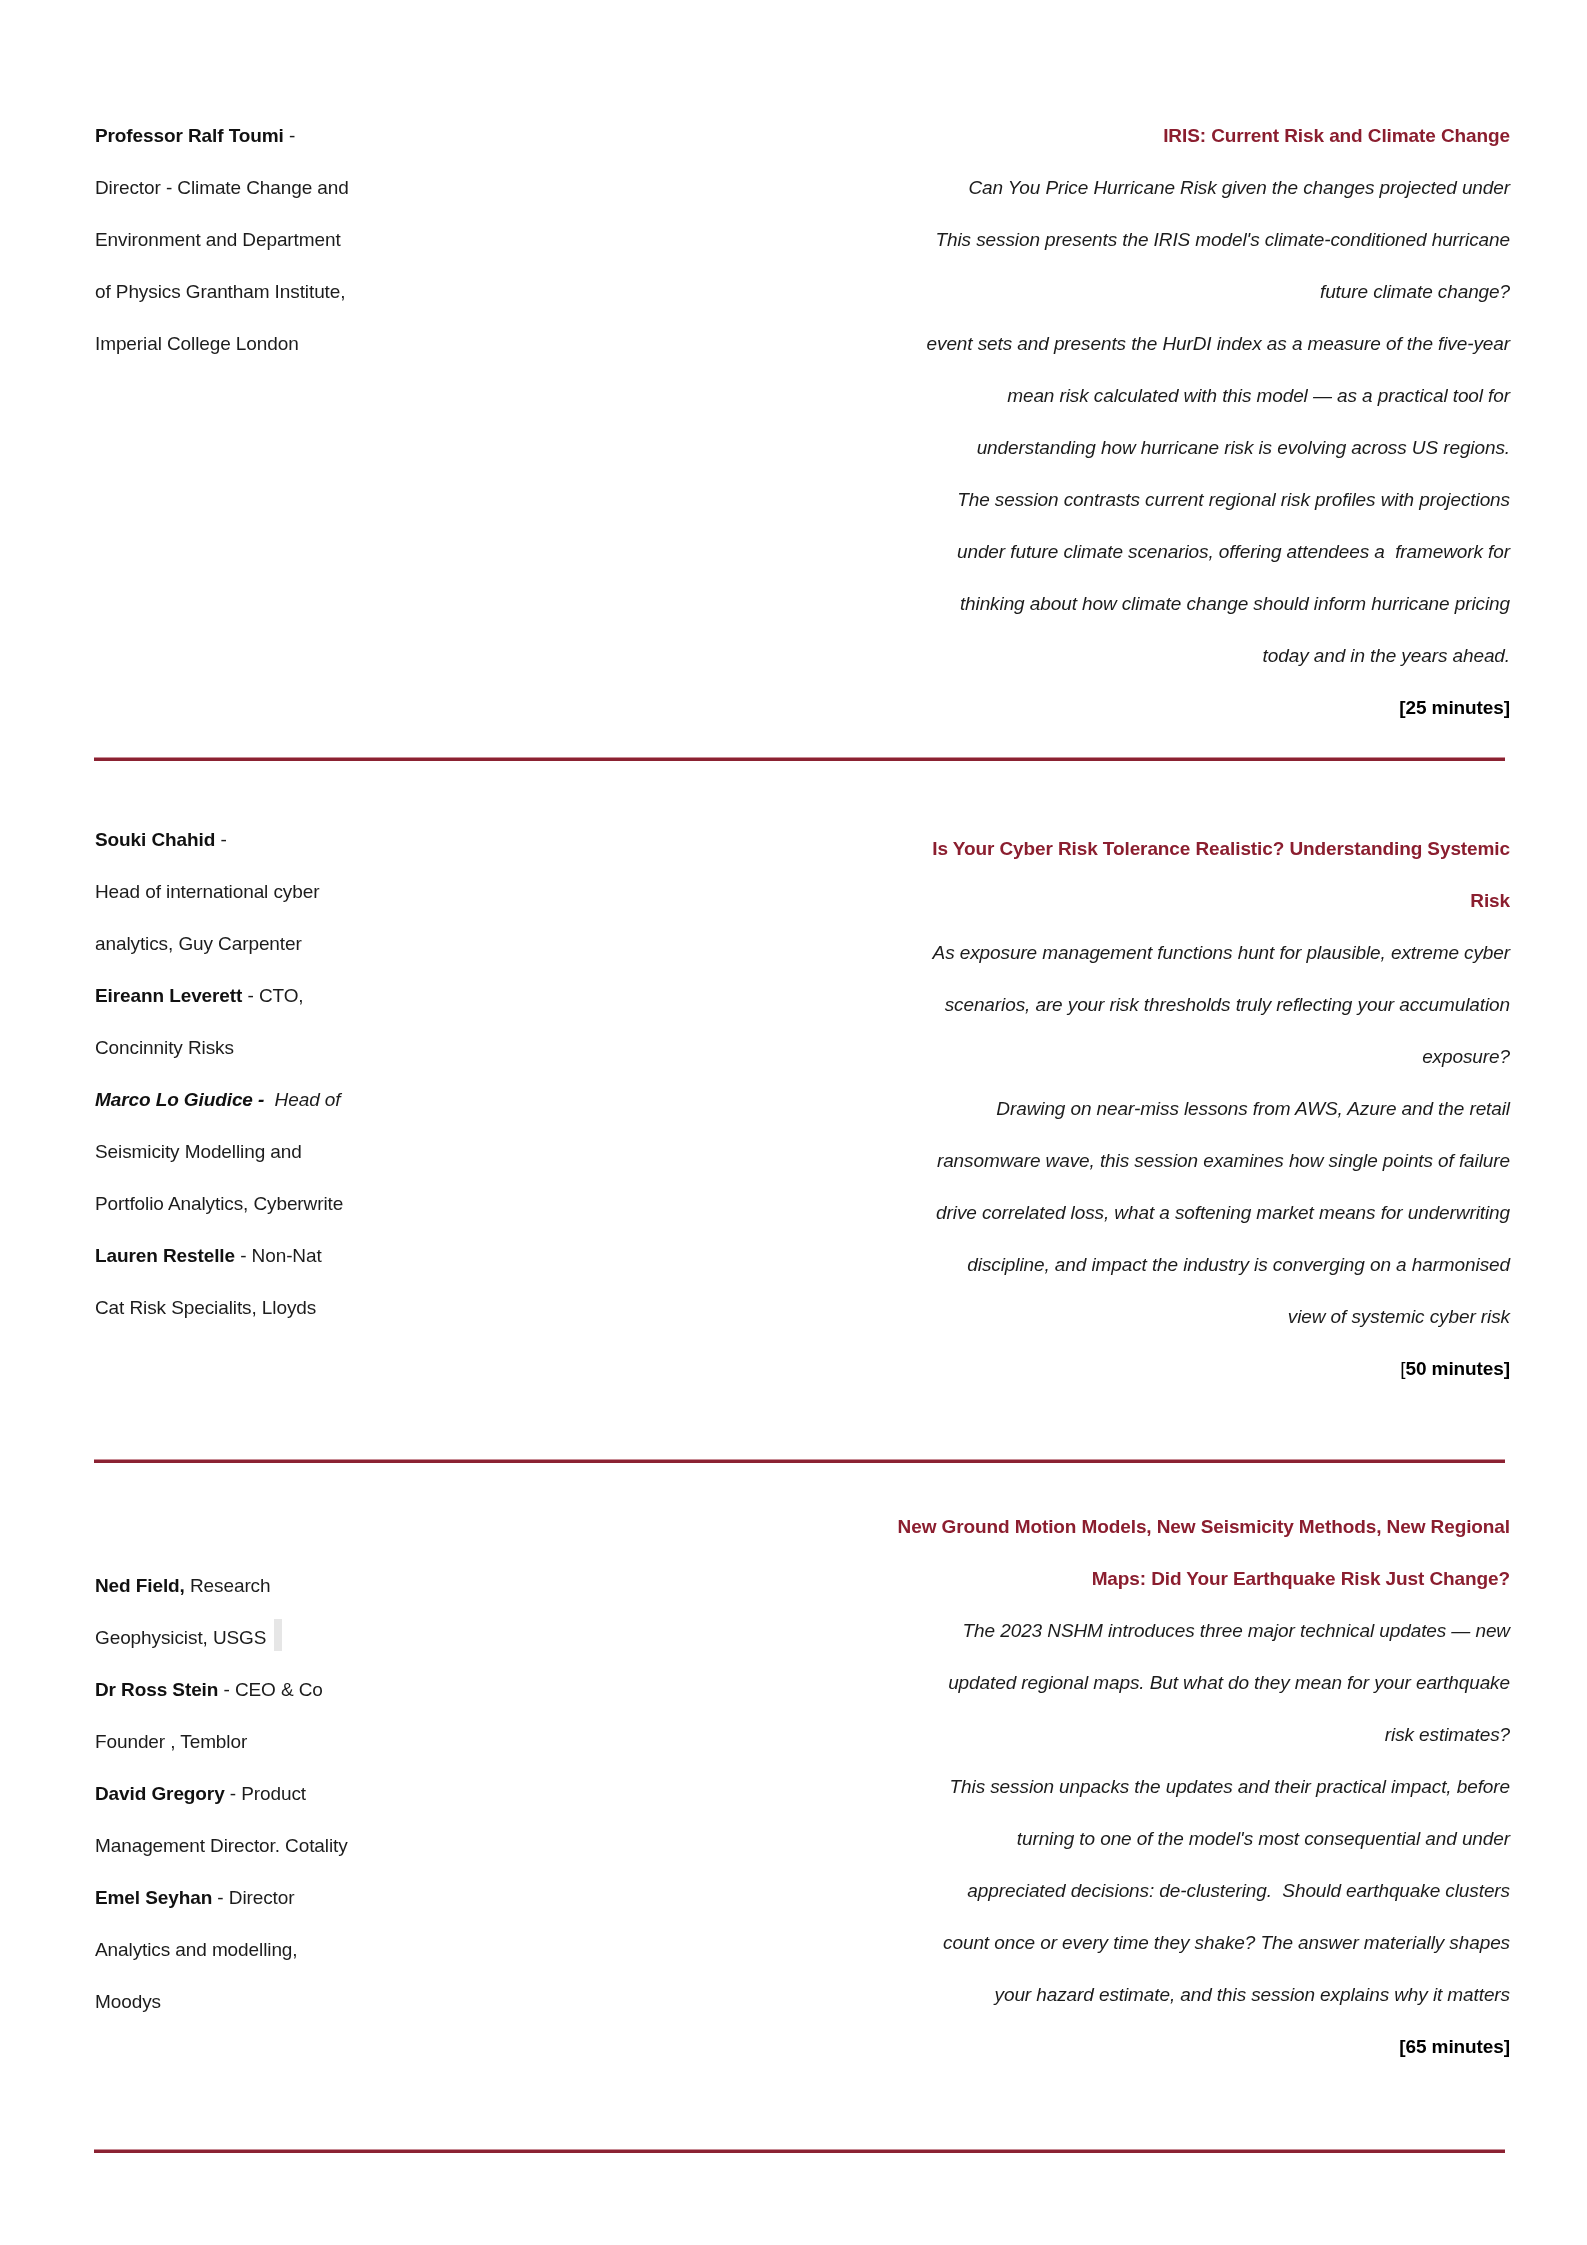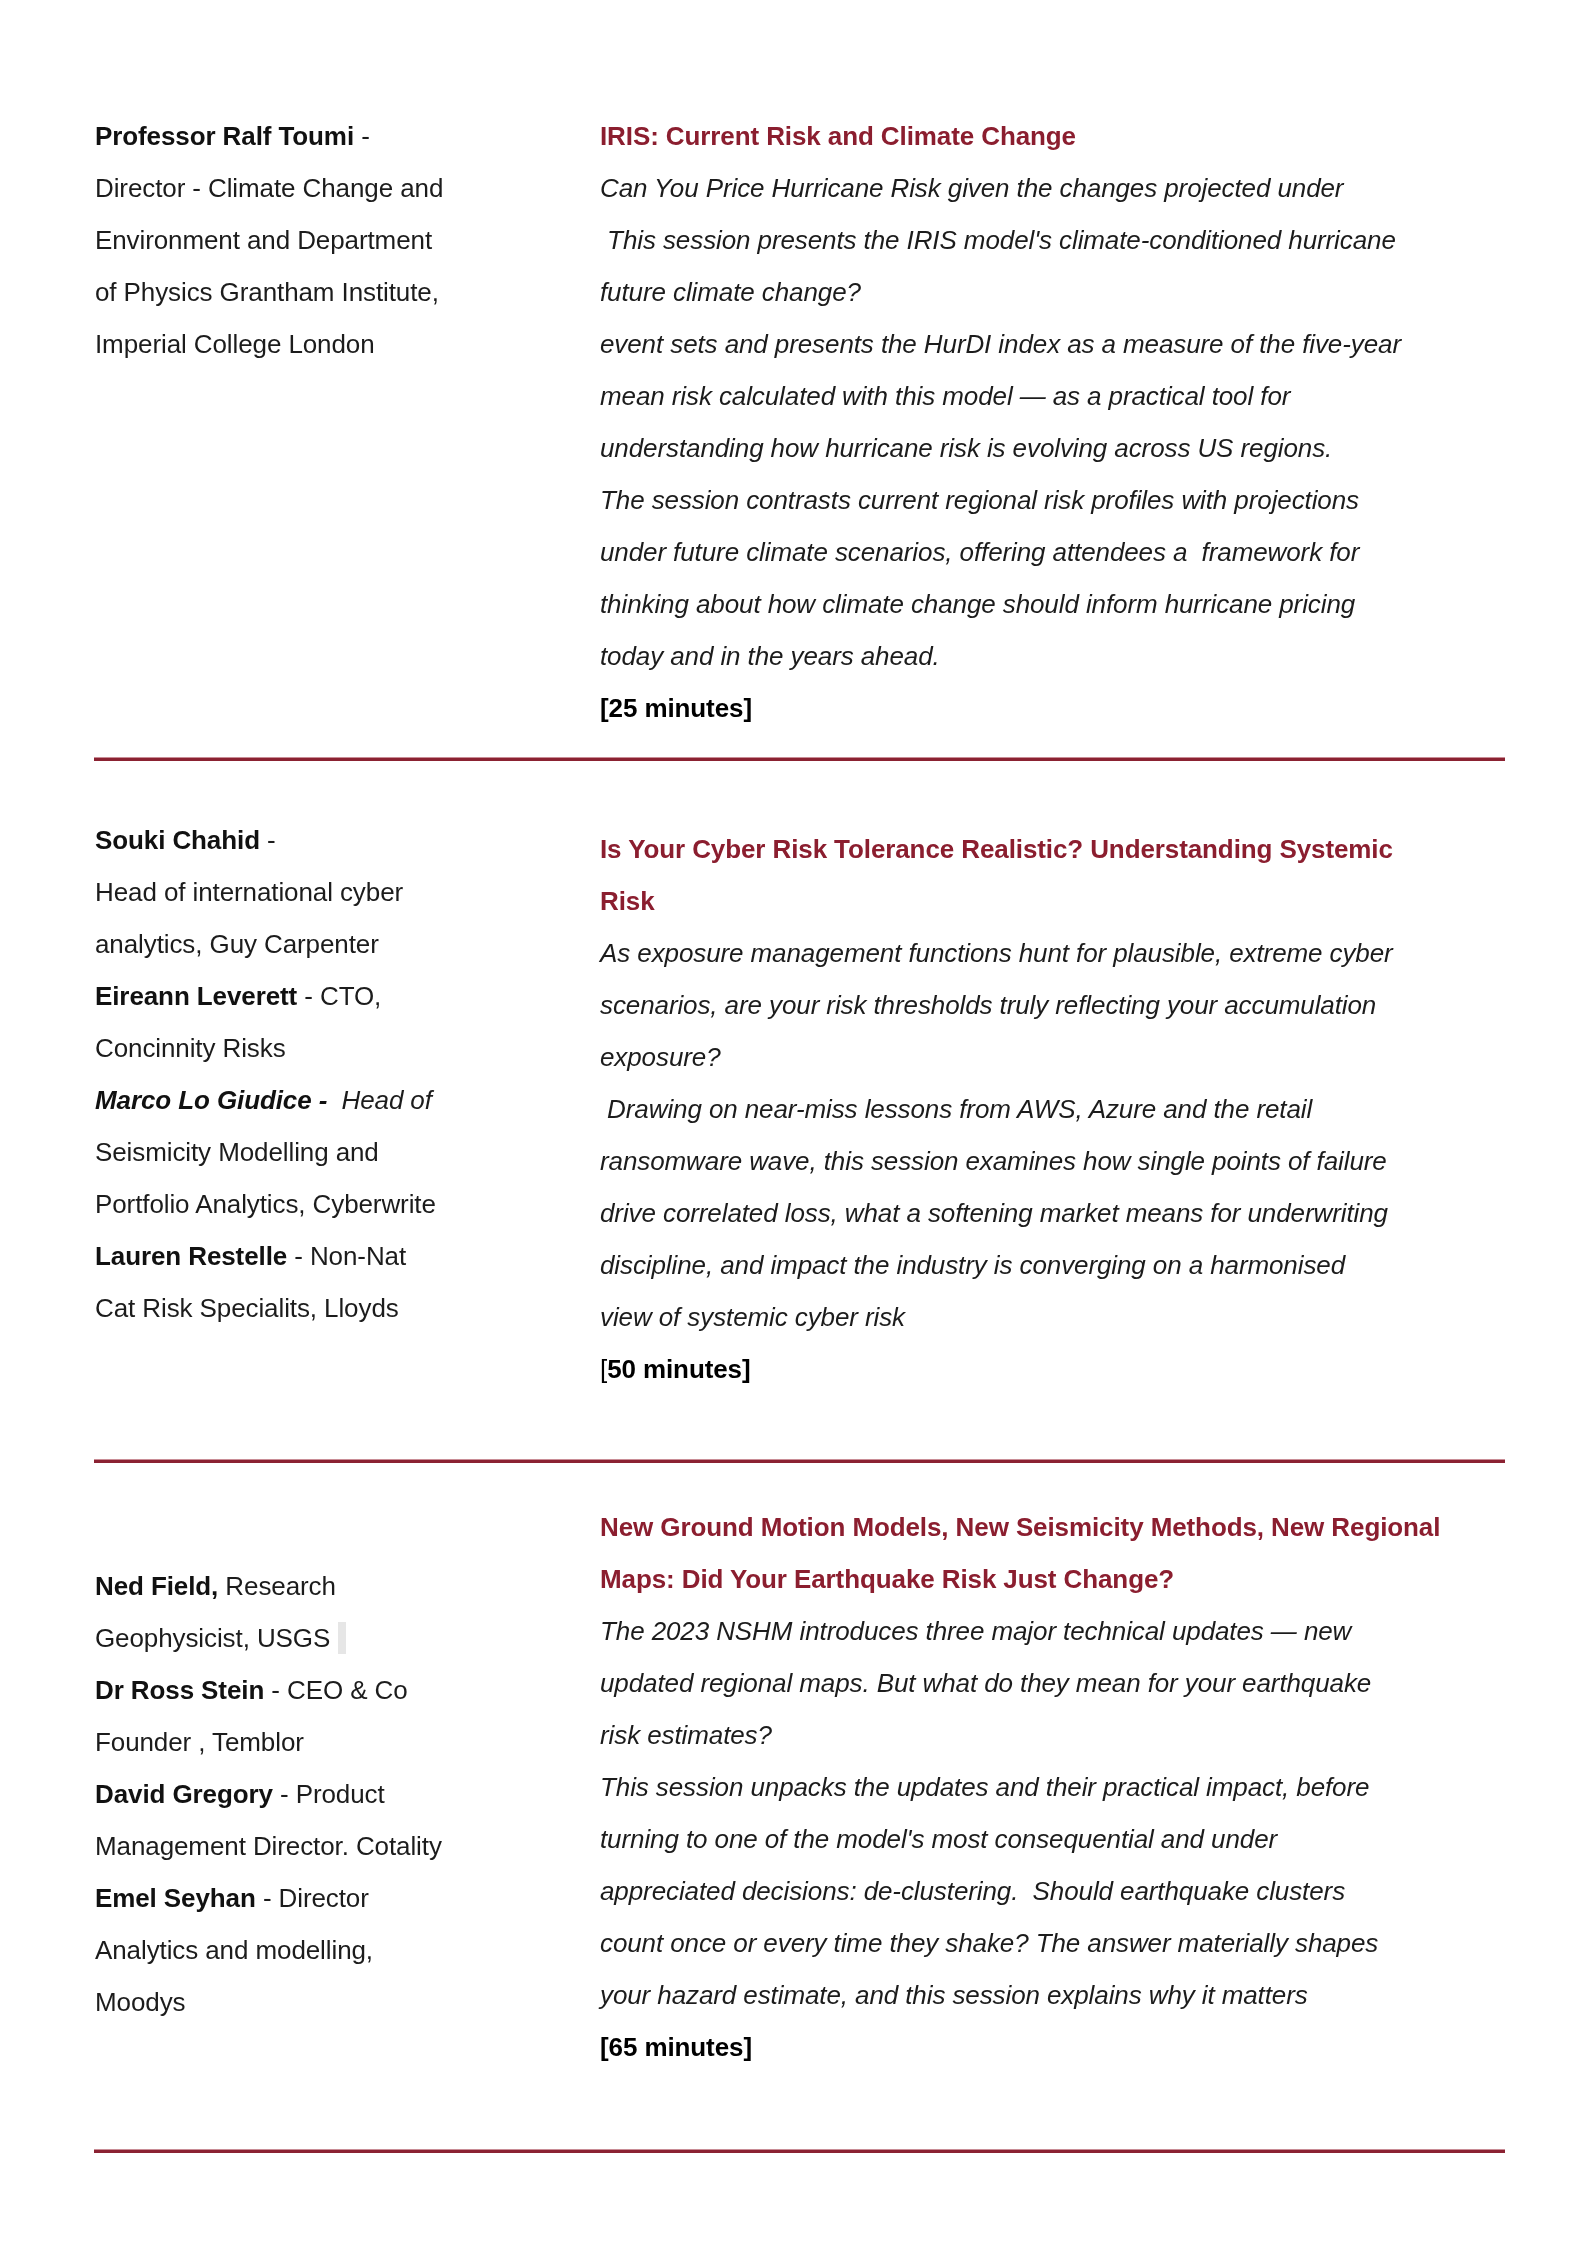--- a/index.html
+++ b/index.html
@@ -3,26 +3,26 @@
 <meta charset="utf-8">
 <style>
   html, body { margin: 0; padding: 0; background: #ffffff; }
   body {
     width: 1587px; height: 2245px; position: relative; overflow: hidden;
     font-family: "Liberation Sans", "DejaVu Sans", sans-serif;
     color: #1c1c1c;
   }
   .col {
     position: absolute;
-    font-size: 26px;
+    font-size: 19px;
     line-height: 52px;
     letter-spacing: -0.1px;
   }
   .left { left: 95px; width: 430px; }
-  .right { left: 600px; width: 910px; }
+  .right { left: 600px; width: 910px; text-align: right; }
   .line { display: block; white-space: nowrap; }
   .b { font-weight: bold; color: #111111; }
   .title { color: #8b1e2f; font-weight: bold; display: block; white-space: nowrap; }
   .duration { font-weight: bold; color: #000000; }
   .bracket-normal { font-weight: normal; }
   .divider {
     position: absolute; left: 94px; width: 1411px; height: 4px;
     background: #8b2232; border-top: 1px solid #c98d96; box-sizing: border-box;
   }
   .sel-artifact {

